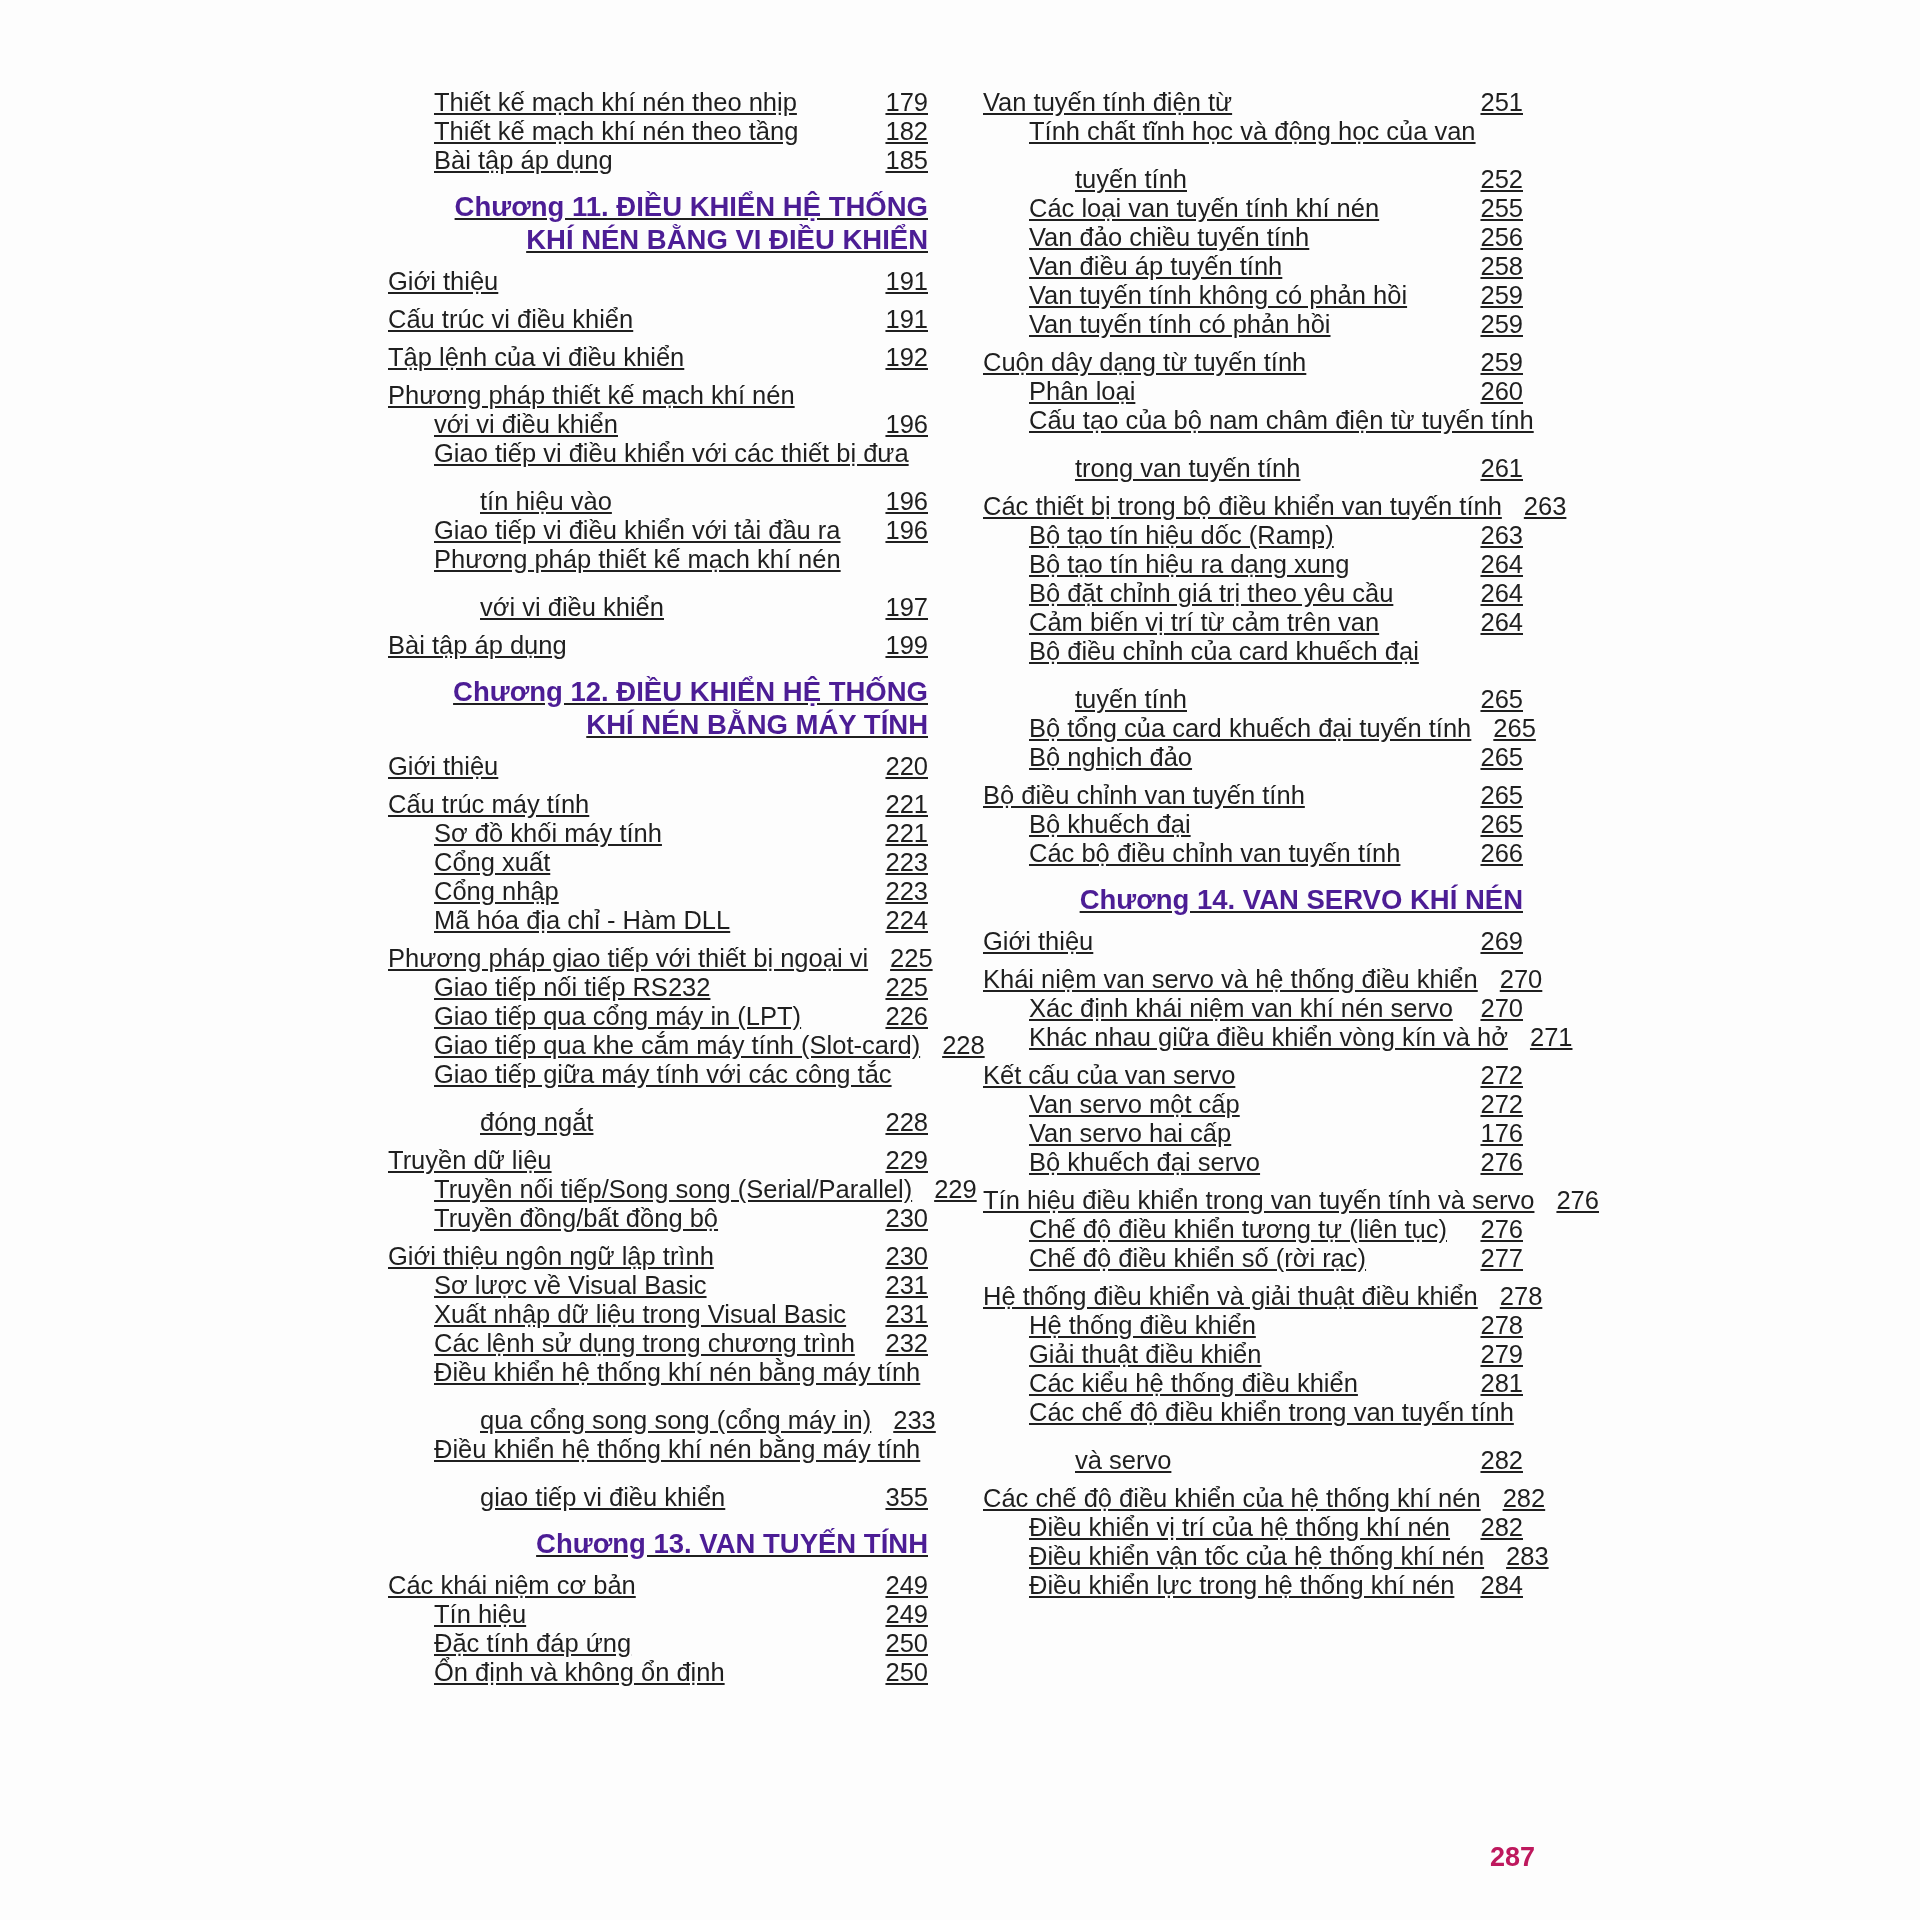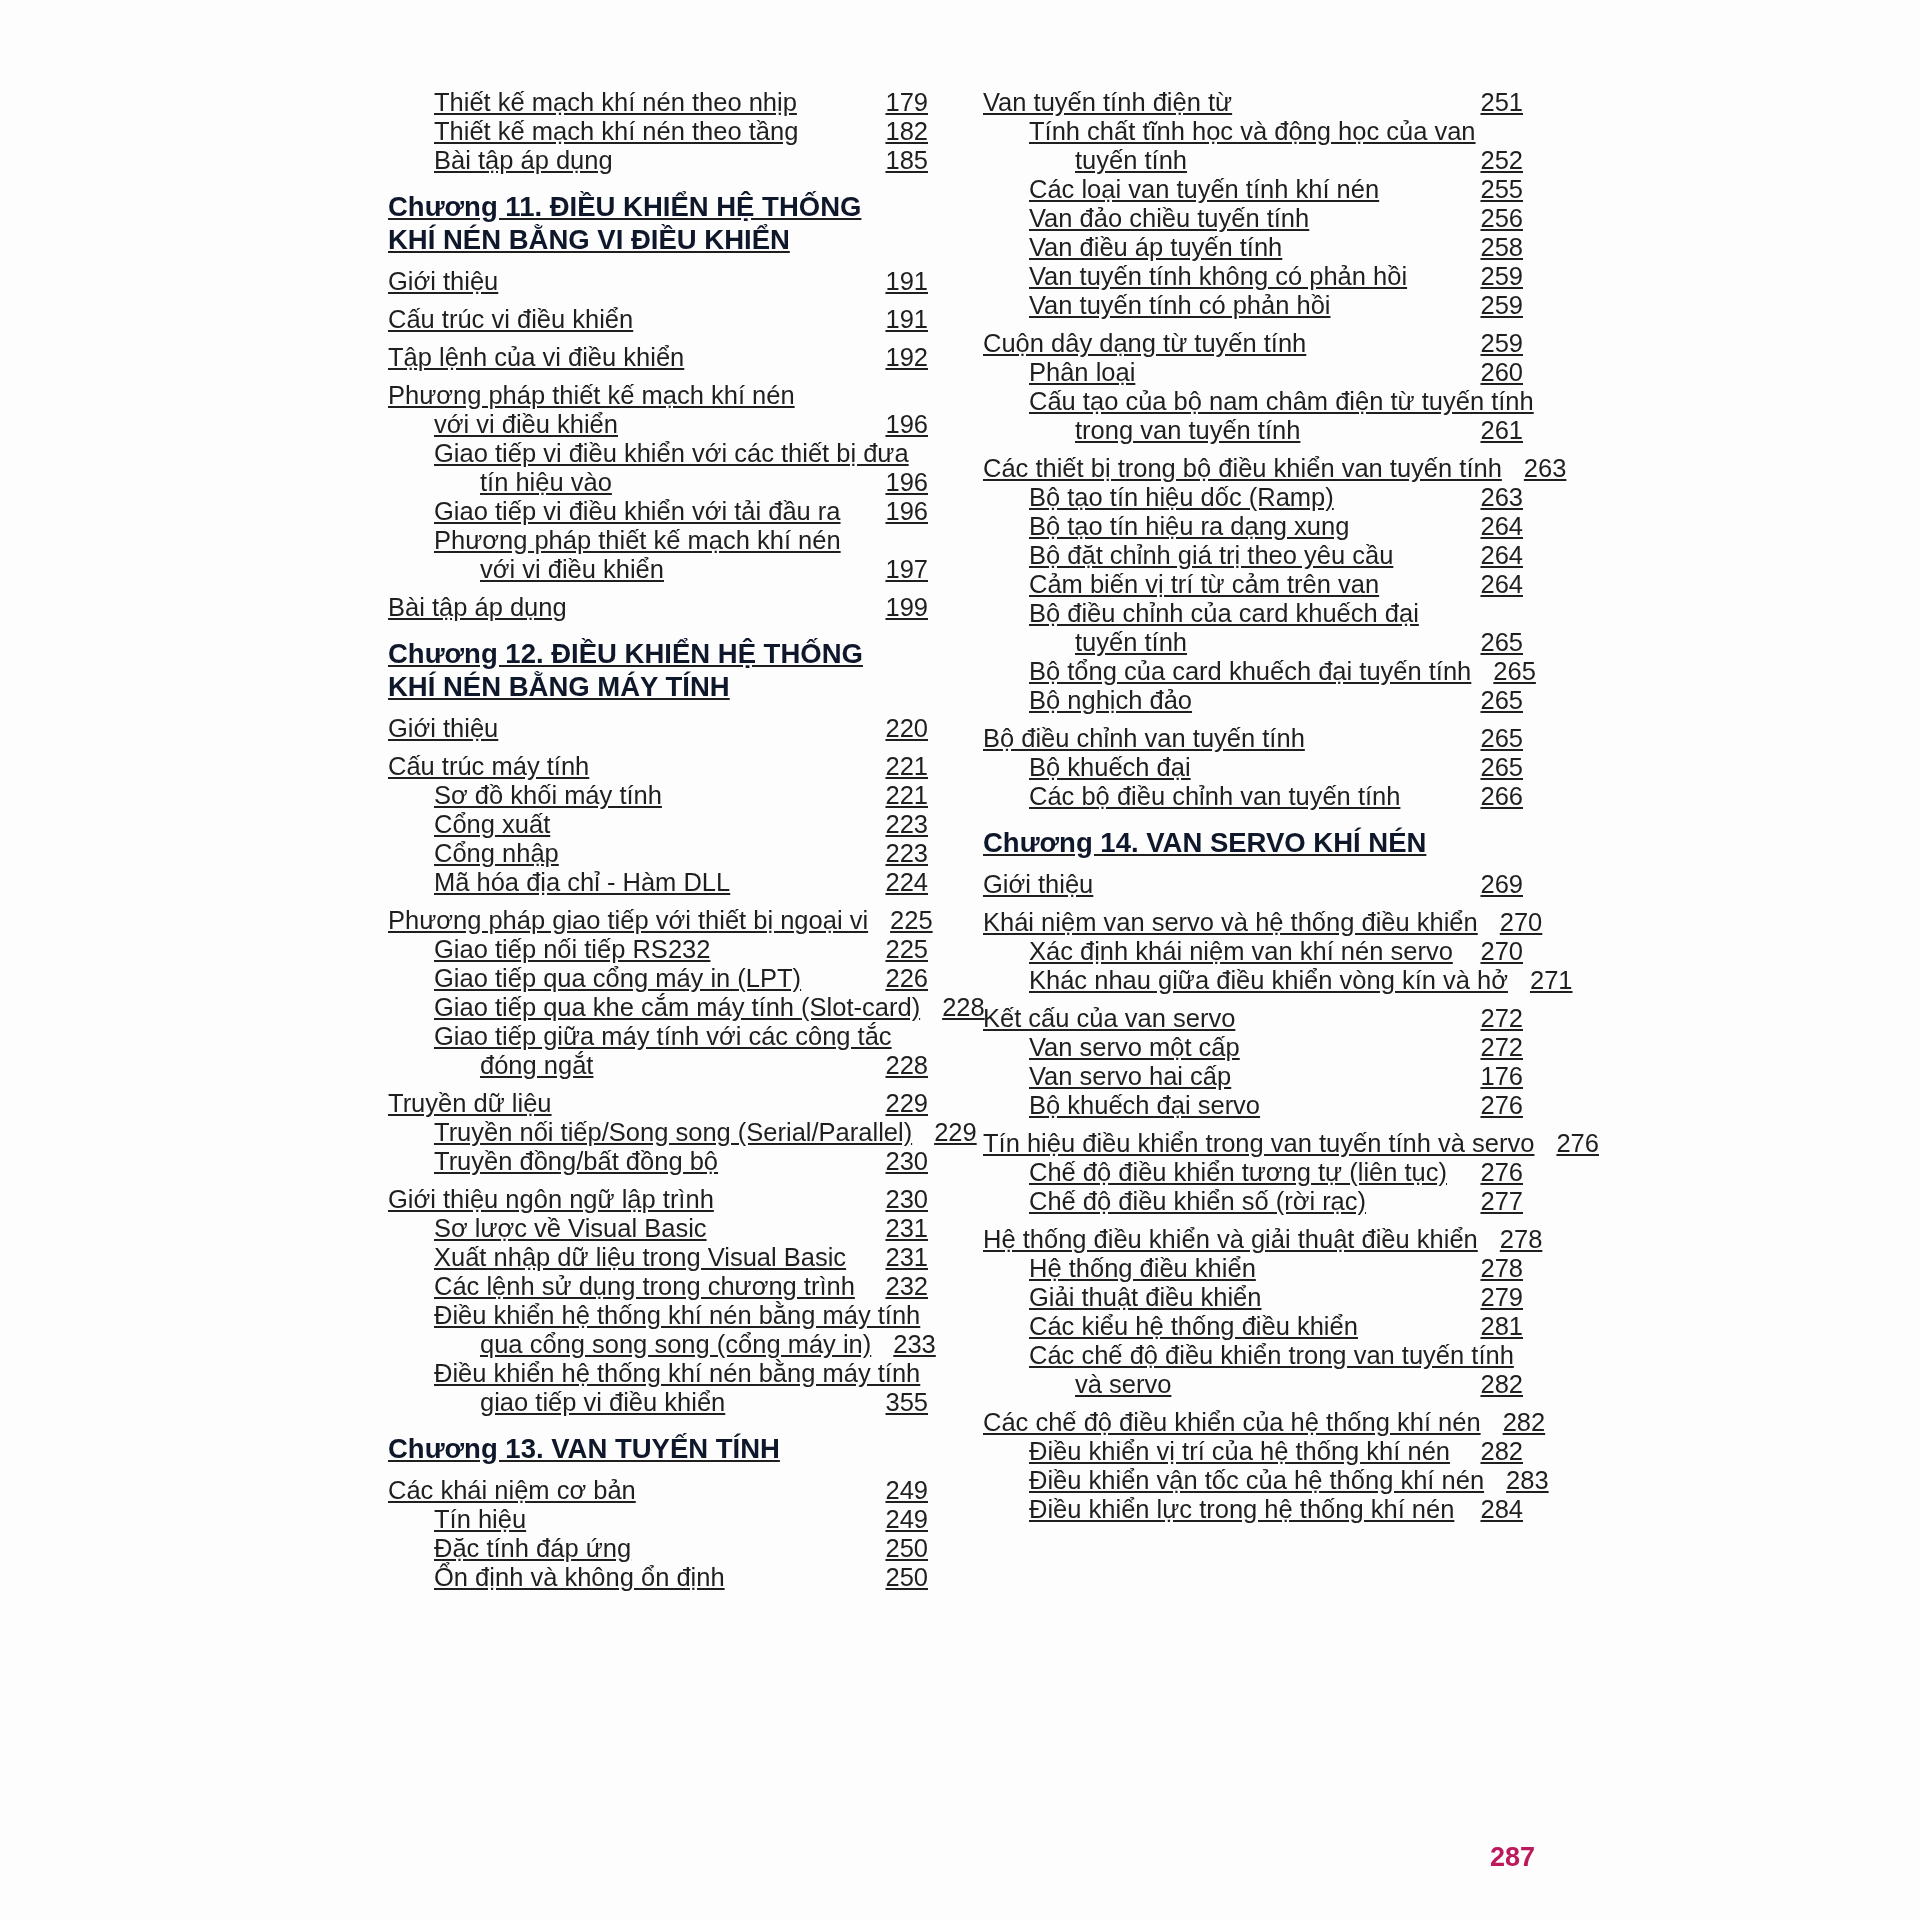--- a/index.html
+++ b/index.html
@@ -31,39 +31,39 @@
   .entry {
     display: flex;
     align-items: baseline;
     font-size: 25.5px;
     line-height: 29px;
     white-space: nowrap;
   }
   .entry.gap { margin-top: 9px; }
   .indent-0 { padding-left: 0; }
   .indent-1 { padding-left: 46px; }
-  .indent-2 { padding-left: 92px; }
+  .indent-2 { padding-left: 92px; margin-top: 19px; }
   .t { white-space: nowrap; }
   .leader {
     flex: 1 1 auto;
     min-width: 6px;
     margin: 0 8px;
     background-image: radial-gradient(circle, #3b3b3b 2.1px, rgba(0,0,0,0) 2.5px);
     background-size: 17px 6px;
     background-repeat: repeat-x;
     background-position: left 0 bottom 6px;
   }
   .pg { white-space: nowrap; }
   .chapter {
-    text-align: left;
+    text-align: right;
     font-weight: bold;
     font-size: 27.5px;
     line-height: 33px;
     margin: 15px 0 11px 0;
-    color: #0f172a;
+    color: #4c1d95;
   }
   .page-number {
     position: absolute;
     left: 1455px;
     top: 1842px;
     width: 80px;
     text-align: right;
     font-weight: bold;
     font-size: 27px;
     color: #be185d;

